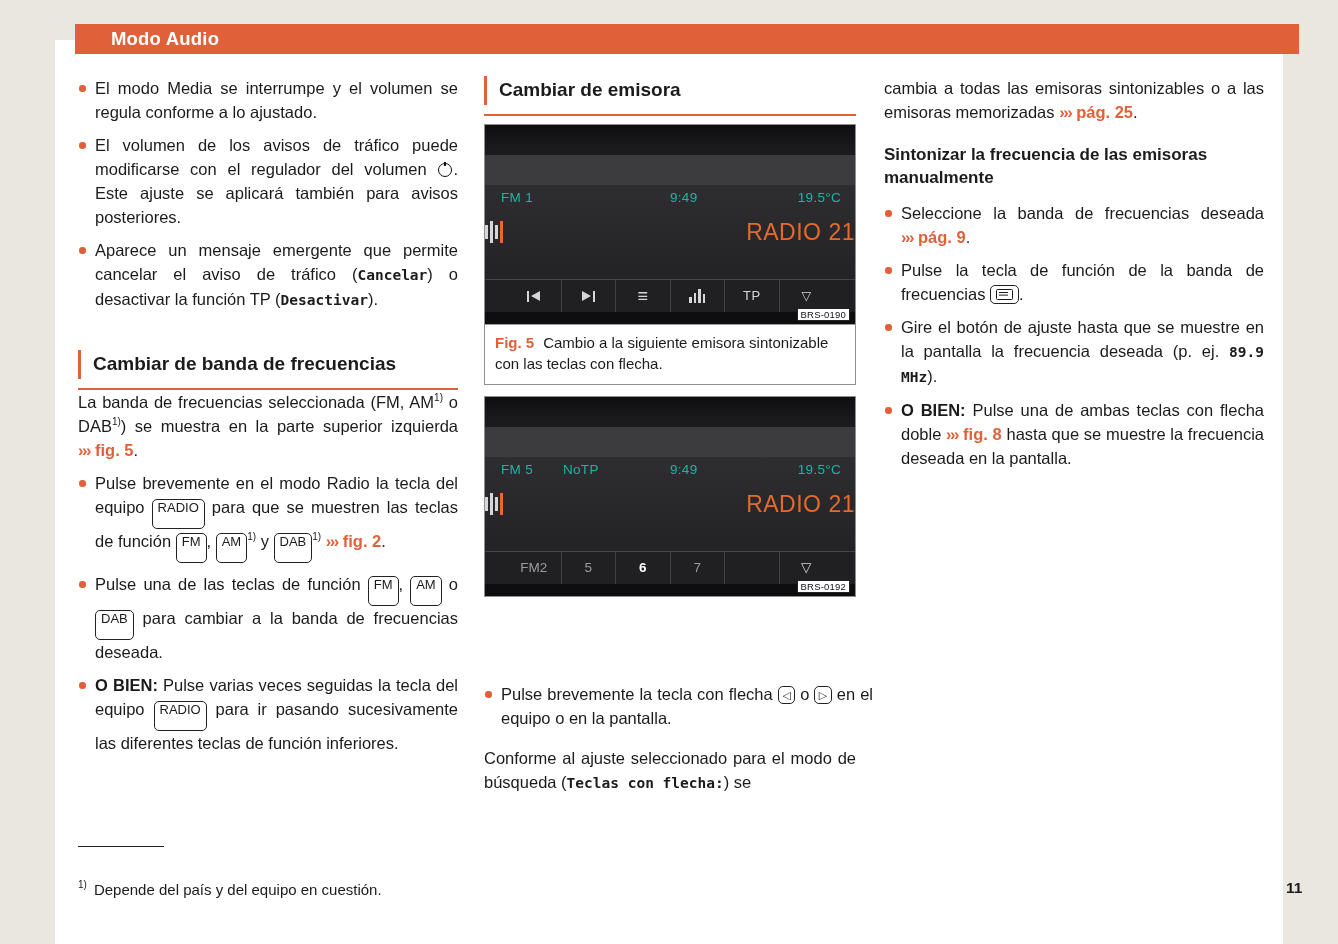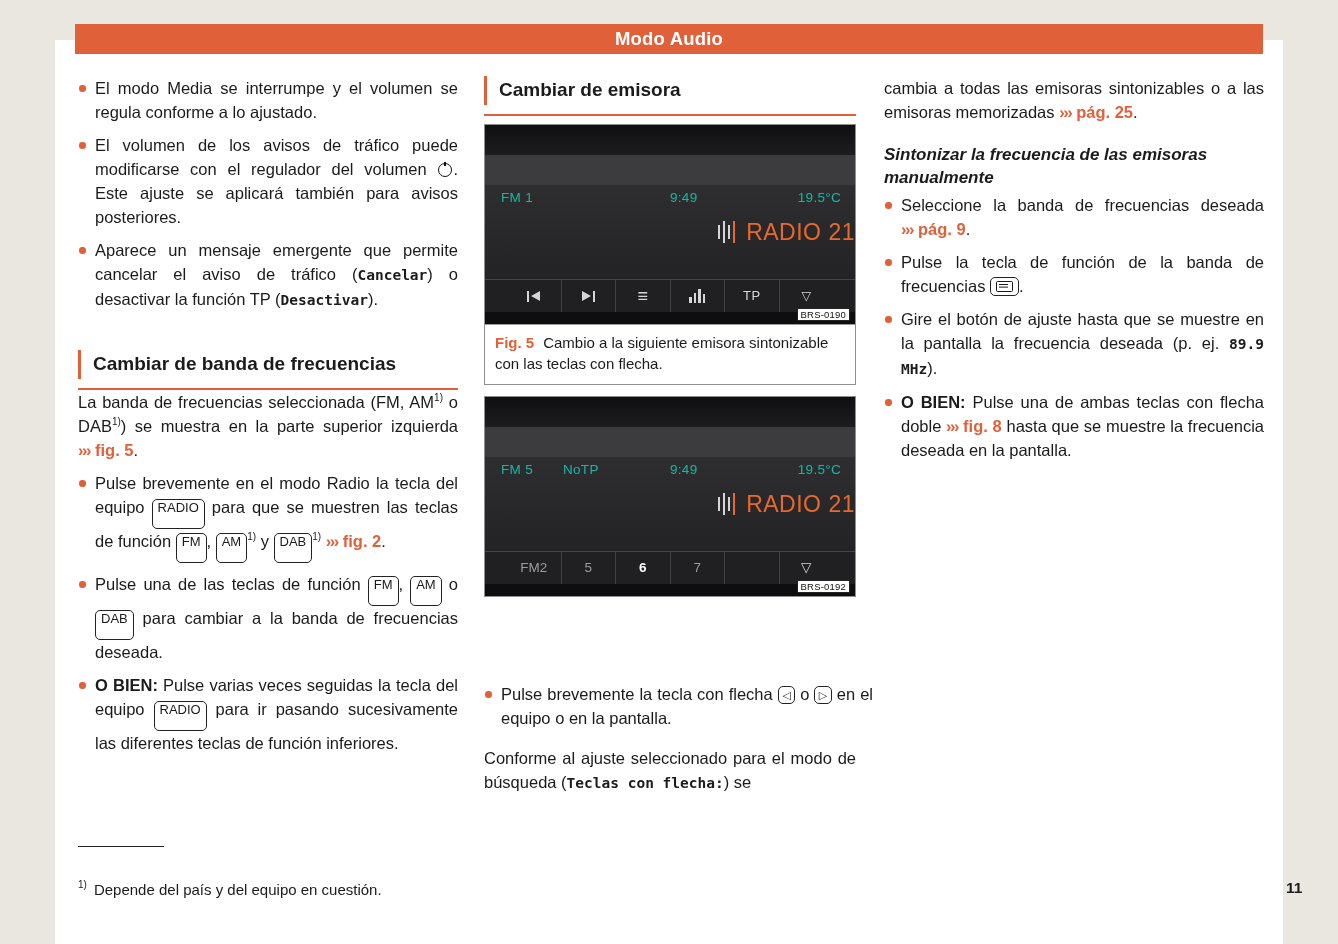--- a/index.html
+++ b/index.html
@@ -5,22 +5,22 @@
   html,body{margin:0;padding:0;}
   body{
     width:1338px;height:944px;position:relative;overflow:hidden;
     background:#eae7e1;
     font-family:"Liberation Sans","DejaVu Sans",sans-serif;
     color:#1b1b1b;font-size:16.5px;line-height:24px;
     --accent:#e0603a;--station:#e8692c;
   }
   .sheet{position:absolute;left:55px;top:40px;width:1228px;height:904px;background:#ffffff;}
   .hbar{position:absolute;left:75px;top:24px;width:1188px;height:30px;background:var(--accent);
-        color:#fff;display:flex;align-items:center;justify-content:center;
-        font-size:18.5px;font-weight:bold;letter-spacing:0.2px;}
+        color:#fff;display:flex;align-items:center;justify-content:flex-start;
+        font-size:18.5px;font-weight:bold;letter-spacing:0.2px;padding-left:36px;}
   .col{position:absolute;top:76px;}
   #col1{left:78px;width:380px;}
   #col2{left:484px;width:372px;height:860px;}
   #col3{left:884px;width:380px;}
   .col p{margin:0 0 9px;text-align:justify;}
   .bullet{position:relative;padding-left:17px;}
   .dot{position:absolute;left:1px;top:9px;width:6.5px;height:6.5px;border-radius:50%;background:var(--accent);}
   .b{font-weight:bold;}
   sup.fn{font-size:10px;vertical-align:7px;line-height:0;}
   .cmd{font-family:"DejaVu Sans Mono","Liberation Mono",monospace;font-weight:bold;font-size:14.5px;}
@@ -30,37 +30,37 @@
   .key-disp{padding:3px 5px;vertical-align:-4px;}
   .mini-screen{display:block;width:15px;height:9px;border:1px solid #1a1a1a;border-radius:1.5px;position:relative;}
   .mini-screen::after{content:"";position:absolute;left:2.5px;top:2px;width:9px;height:1.3px;background:#1a1a1a;box-shadow:0 2.6px 0 #1a1a1a;}
   .knob{display:inline-block;width:12px;height:12px;border:1.5px solid #111;border-radius:50%;position:relative;vertical-align:-2px;margin:0 1px;}
   .knob::after{content:"";position:absolute;left:50%;top:-2.5px;width:2px;height:4.5px;background:#111;transform:translateX(-50%);}
   .ref3{color:var(--accent);font-weight:bold;letter-spacing:-1.5px;margin-right:5px;}
   .reflink{color:var(--accent);font-weight:bold;text-decoration:none;cursor:pointer;}
   .sec-head{margin:0;}
   .sec-head h2{margin:0;font-size:19px;line-height:24px;border-left:3.5px solid var(--accent);padding:2px 0 3px 12px;}
   .sec-head .rule{height:2px;background:var(--accent);margin-top:9px;}
-  .sub-head{font-size:17px;line-height:23px;font-weight:bold;margin:0 0 4px;font-style:italic;}
+  .sub-head{font-size:17px;line-height:23px;font-weight:bold;margin:0 0 12px;}
   .mt-lg{margin-top:38px;}
   .mt-md{margin-top:19px;}
   .mt-sm{margin-top:13px;}
   
   .fig{position:absolute;left:0;width:372px;background:#fff;border:1px solid #8f8f8f;box-sizing:border-box;margin:0;}
   .fig5{top:48px;}
   .fig6{top:320px;}
   .screen{position:relative;width:100%;}
   .bezel{height:30px;background:linear-gradient(180deg,#0f0f11,#1d1d1f);}
   .status{position:relative;height:30px;background:#3c3c3e;}
   .status span{position:absolute;top:50%;transform:translateY(-50%);font-size:13.5px;color:#14b8a6;letter-spacing:0.3px;margin-top:28px;}
   .st-band{left:16px;}
   .st-notp{left:78px;color:#c9c9c9;}
   .st-time{left:50%;transform:translate(-50%,-50%);}
   .st-temp{right:14px;}
-  .main{height:94px;display:flex;align-items:center;justify-content:flex-end;gap:11px;
+  .main{height:94px;display:flex;align-items:center;justify-content:space-between;gap:11px;
         background:linear-gradient(180deg,#2e2e30,#232325);}
   .station{font-size:23px;color:var(--station);letter-spacing:0.5px;}
   .sig{display:flex;align-items:center;gap:2.5px;}
   .sig i{display:block;width:2.5px;background:#d6d6d6;}
   .sig i:nth-child(1){height:14px;}
   .sig i:nth-child(2){height:22px;}
   .sig i:nth-child(3){height:14px;}
   .sig i.o{height:22px;background:var(--station);}
   .btns{display:flex;height:32px;background:#202022;border-top:1px solid #454547;padding:0 22px;}
   .cell{flex:1;display:flex;align-items:center;justify-content:center;border-right:1px solid #424244;color:#d6d6d6;}

